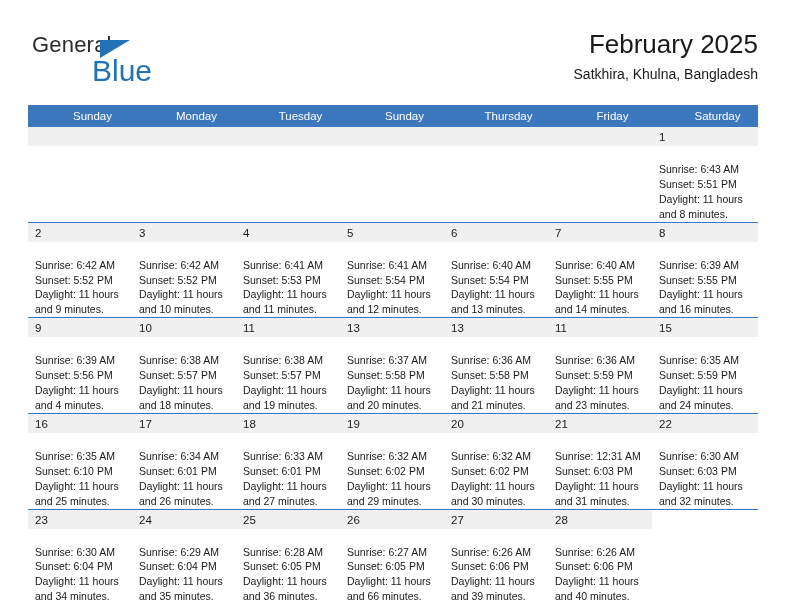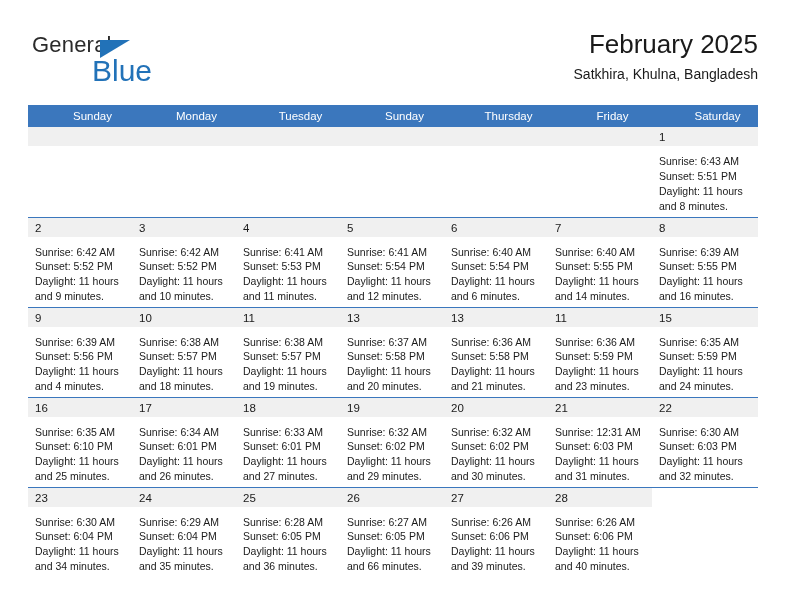--- a/index.html
+++ b/index.html
@@ -125,21 +125,21 @@
     color: #1a1a1a;
     padding: 4px 0 4px 7px;
     height: 19px;
     box-sizing: border-box;
     line-height: 1.05;
   }
   .daynum.empty {
     color: transparent;
   }
   .cell-body {
-    padding: 8px 8px 0 7px;
+    padding: 16px 8px 0 7px;
     font-size: 10.5px;
     line-height: 1.42;
     color: #1a1a1a;
   }
   .cell-body div {
     white-space: normal;
   }
   .cell.blank .daynum {
     background: #f0f0f0;
   }
@@ -254,21 +254,21 @@
               <div>Daylight: 11 hours</div>
               <div>and 12 minutes.</div>
             </div>
           </td>
           <td class="cell filled">
             <div class="daynum">6</div>
             <div class="cell-body">
               <div>Sunrise: 6:40 AM</div>
               <div>Sunset: 5:54 PM</div>
               <div>Daylight: 11 hours</div>
-              <div>and 6 minutes.</div>
+              <div>and 13 minutes.</div>
             </div>
           </td>
           <td class="cell filled">
             <div class="daynum">7</div>
             <div class="cell-body">
               <div>Sunrise: 6:40 AM</div>
               <div>Sunset: 5:55 PM</div>
               <div>Daylight: 11 hours</div>
               <div>and 14 minutes.</div>
             </div>

